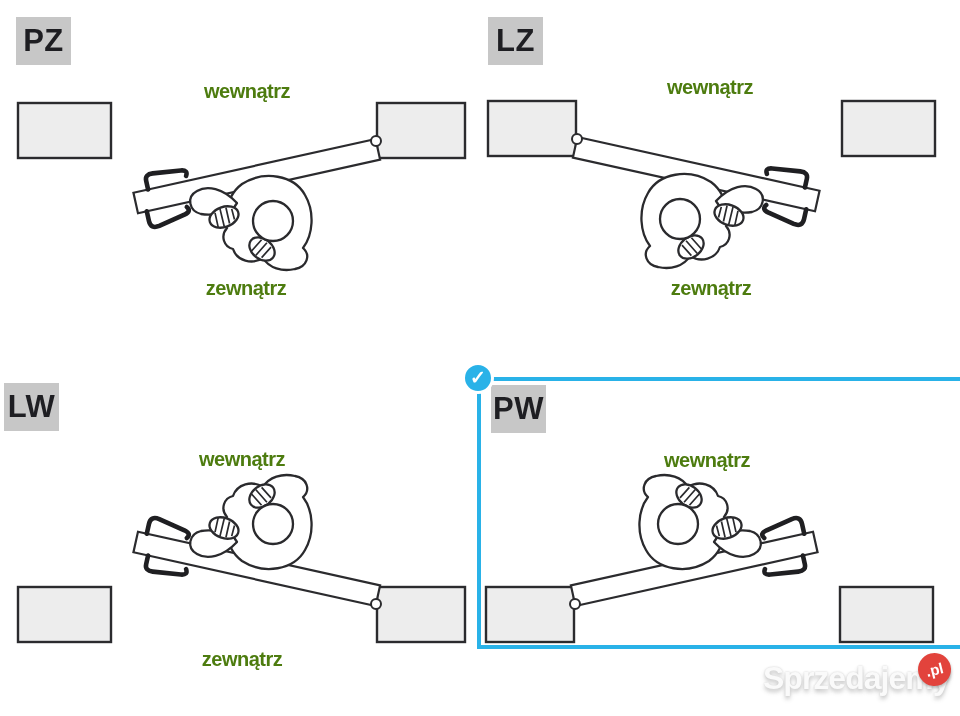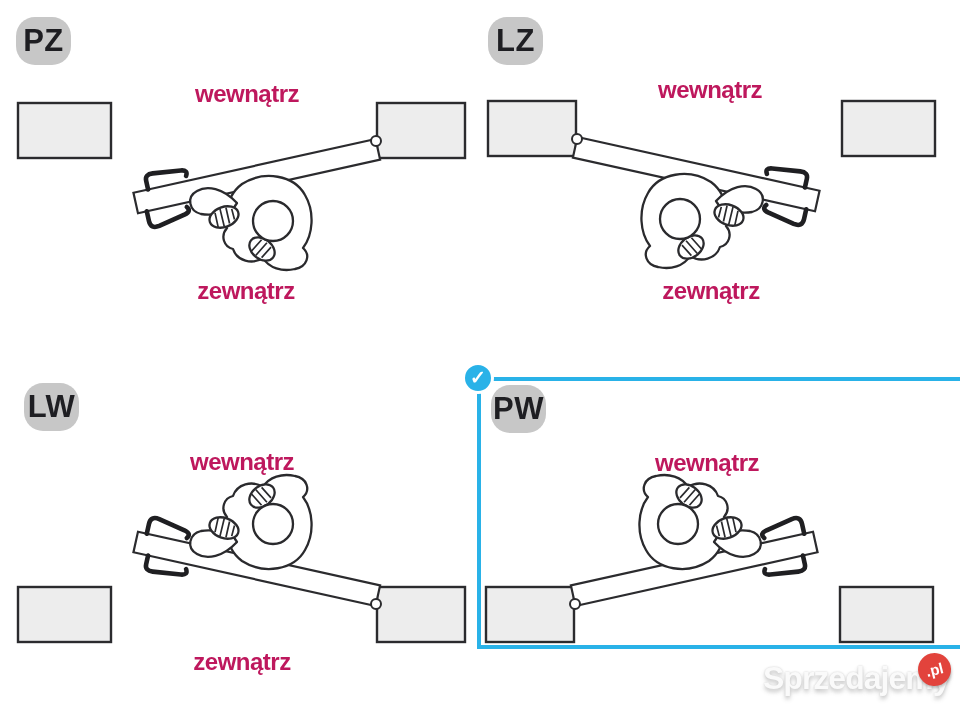--- a/index.html
+++ b/index.html
@@ -6,25 +6,24 @@
   #stage{
     position:relative;width:960px;height:716px;background:#fff;overflow:hidden;
     font-family:"Liberation Sans",sans-serif;color:#1b1b20;
   }
   .defs-svg{position:absolute;width:0;height:0;overflow:hidden;}
   .quad{position:absolute;}
   .code-badge{
     position:absolute;width:55px;height:48px;background:var(--badge-bg,#c7c7c7);
     color:#1e1e22;font-size:31px;font-weight:bold;line-height:48px;text-align:center;
     letter-spacing:0.5px;
-    border-radius:19px;
   }
   .side-label{
     position:absolute;width:200px;text-align:center;
-    font-size:24px;font-weight:bold;color:#be185d;letter-spacing:-0.5px;
+    font-size:20px;font-weight:bold;color:#4d7c0f;letter-spacing:-0.5px;
   }
   .scene{position:absolute;width:460px;height:172px;overflow:visible;}
   
   #q-pw{border:4px solid var(--accent,#29b2e8);box-sizing:border-box;}
   .check-badge{
     position:absolute;left:462px;top:362px;width:26px;height:26px;border-radius:50%;
     background:var(--accent,#29b2e8);border:3px solid #fff;z-index:6;
     color:#fff;font-size:19px;font-weight:bold;line-height:26px;text-align:center;
   }
   
@@ -90,21 +89,21 @@
   <section class="quad" id="q-lz" style="left:480px;top:0;width:470px;height:330px">
     <div class="code-badge" style="left:8px;top:17px">LZ</div>
     <div class="side-label" style="left:130px;top:76px">wewnątrz</div>
     <svg class="scene" style="left:3px;top:98px" viewBox="0 0 460 172">
       <use href="#scene" transform="translate(460,0) scale(-1,1)"></use>
     </svg>
     <div class="side-label" style="left:131px;top:277px">zewnątrz</div>
   </section>
 
   <section class="quad" id="q-lw" style="left:0;top:360px;width:470px;height:356px">
-    <div class="code-badge" style="left:24px;top:23px">LW</div>
+    <div class="code-badge" style="left:4px;top:23px">LW</div>
     <div class="side-label" style="left:142px;top:88px">wewnątrz</div>
     <svg class="scene" style="left:10px;top:113px" viewBox="0 0 460 172">
       <use href="#scene" transform="translate(0,172) scale(1,-1)"></use>
     </svg>
     <div class="side-label" style="left:142px;top:288px">zewnątrz</div>
   </section>
 
   <section class="quad" id="q-pw" style="left:477px;top:377px;width:549px;height:272px">
     <div class="code-badge" style="left:10px;top:4px">PW</div>
     <div class="side-label" style="left:126px;top:68px">wewnątrz</div>

